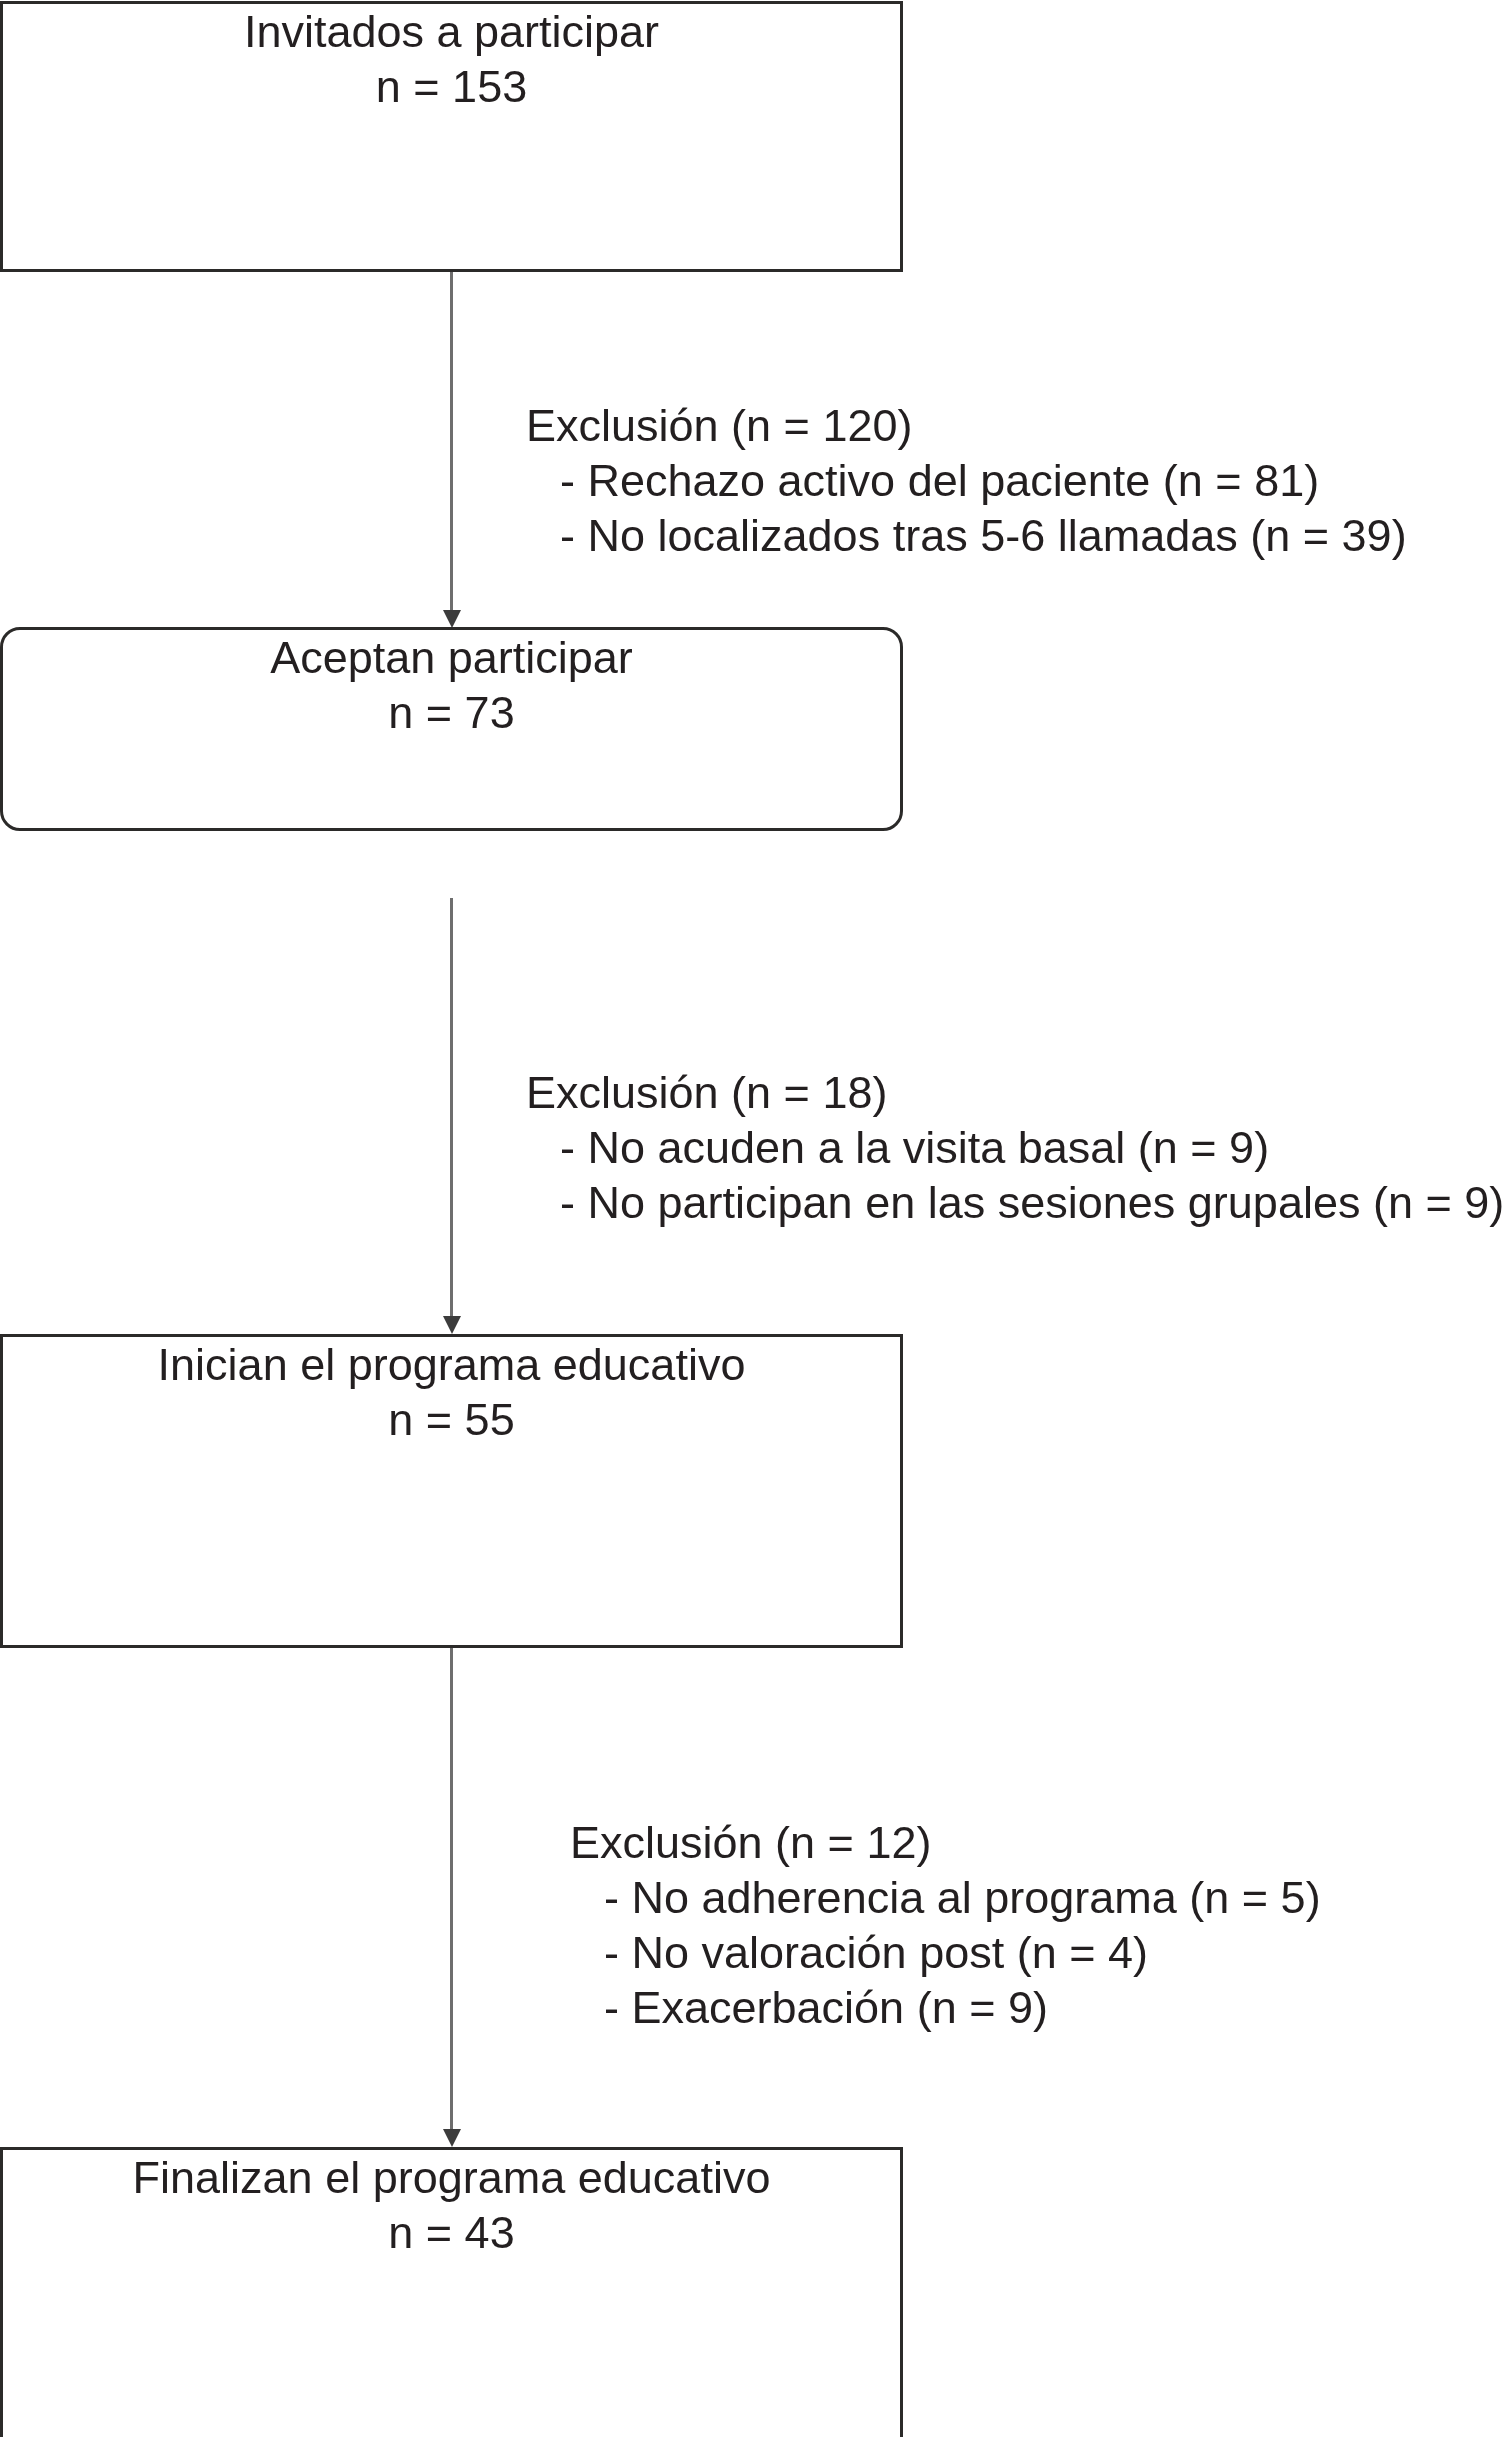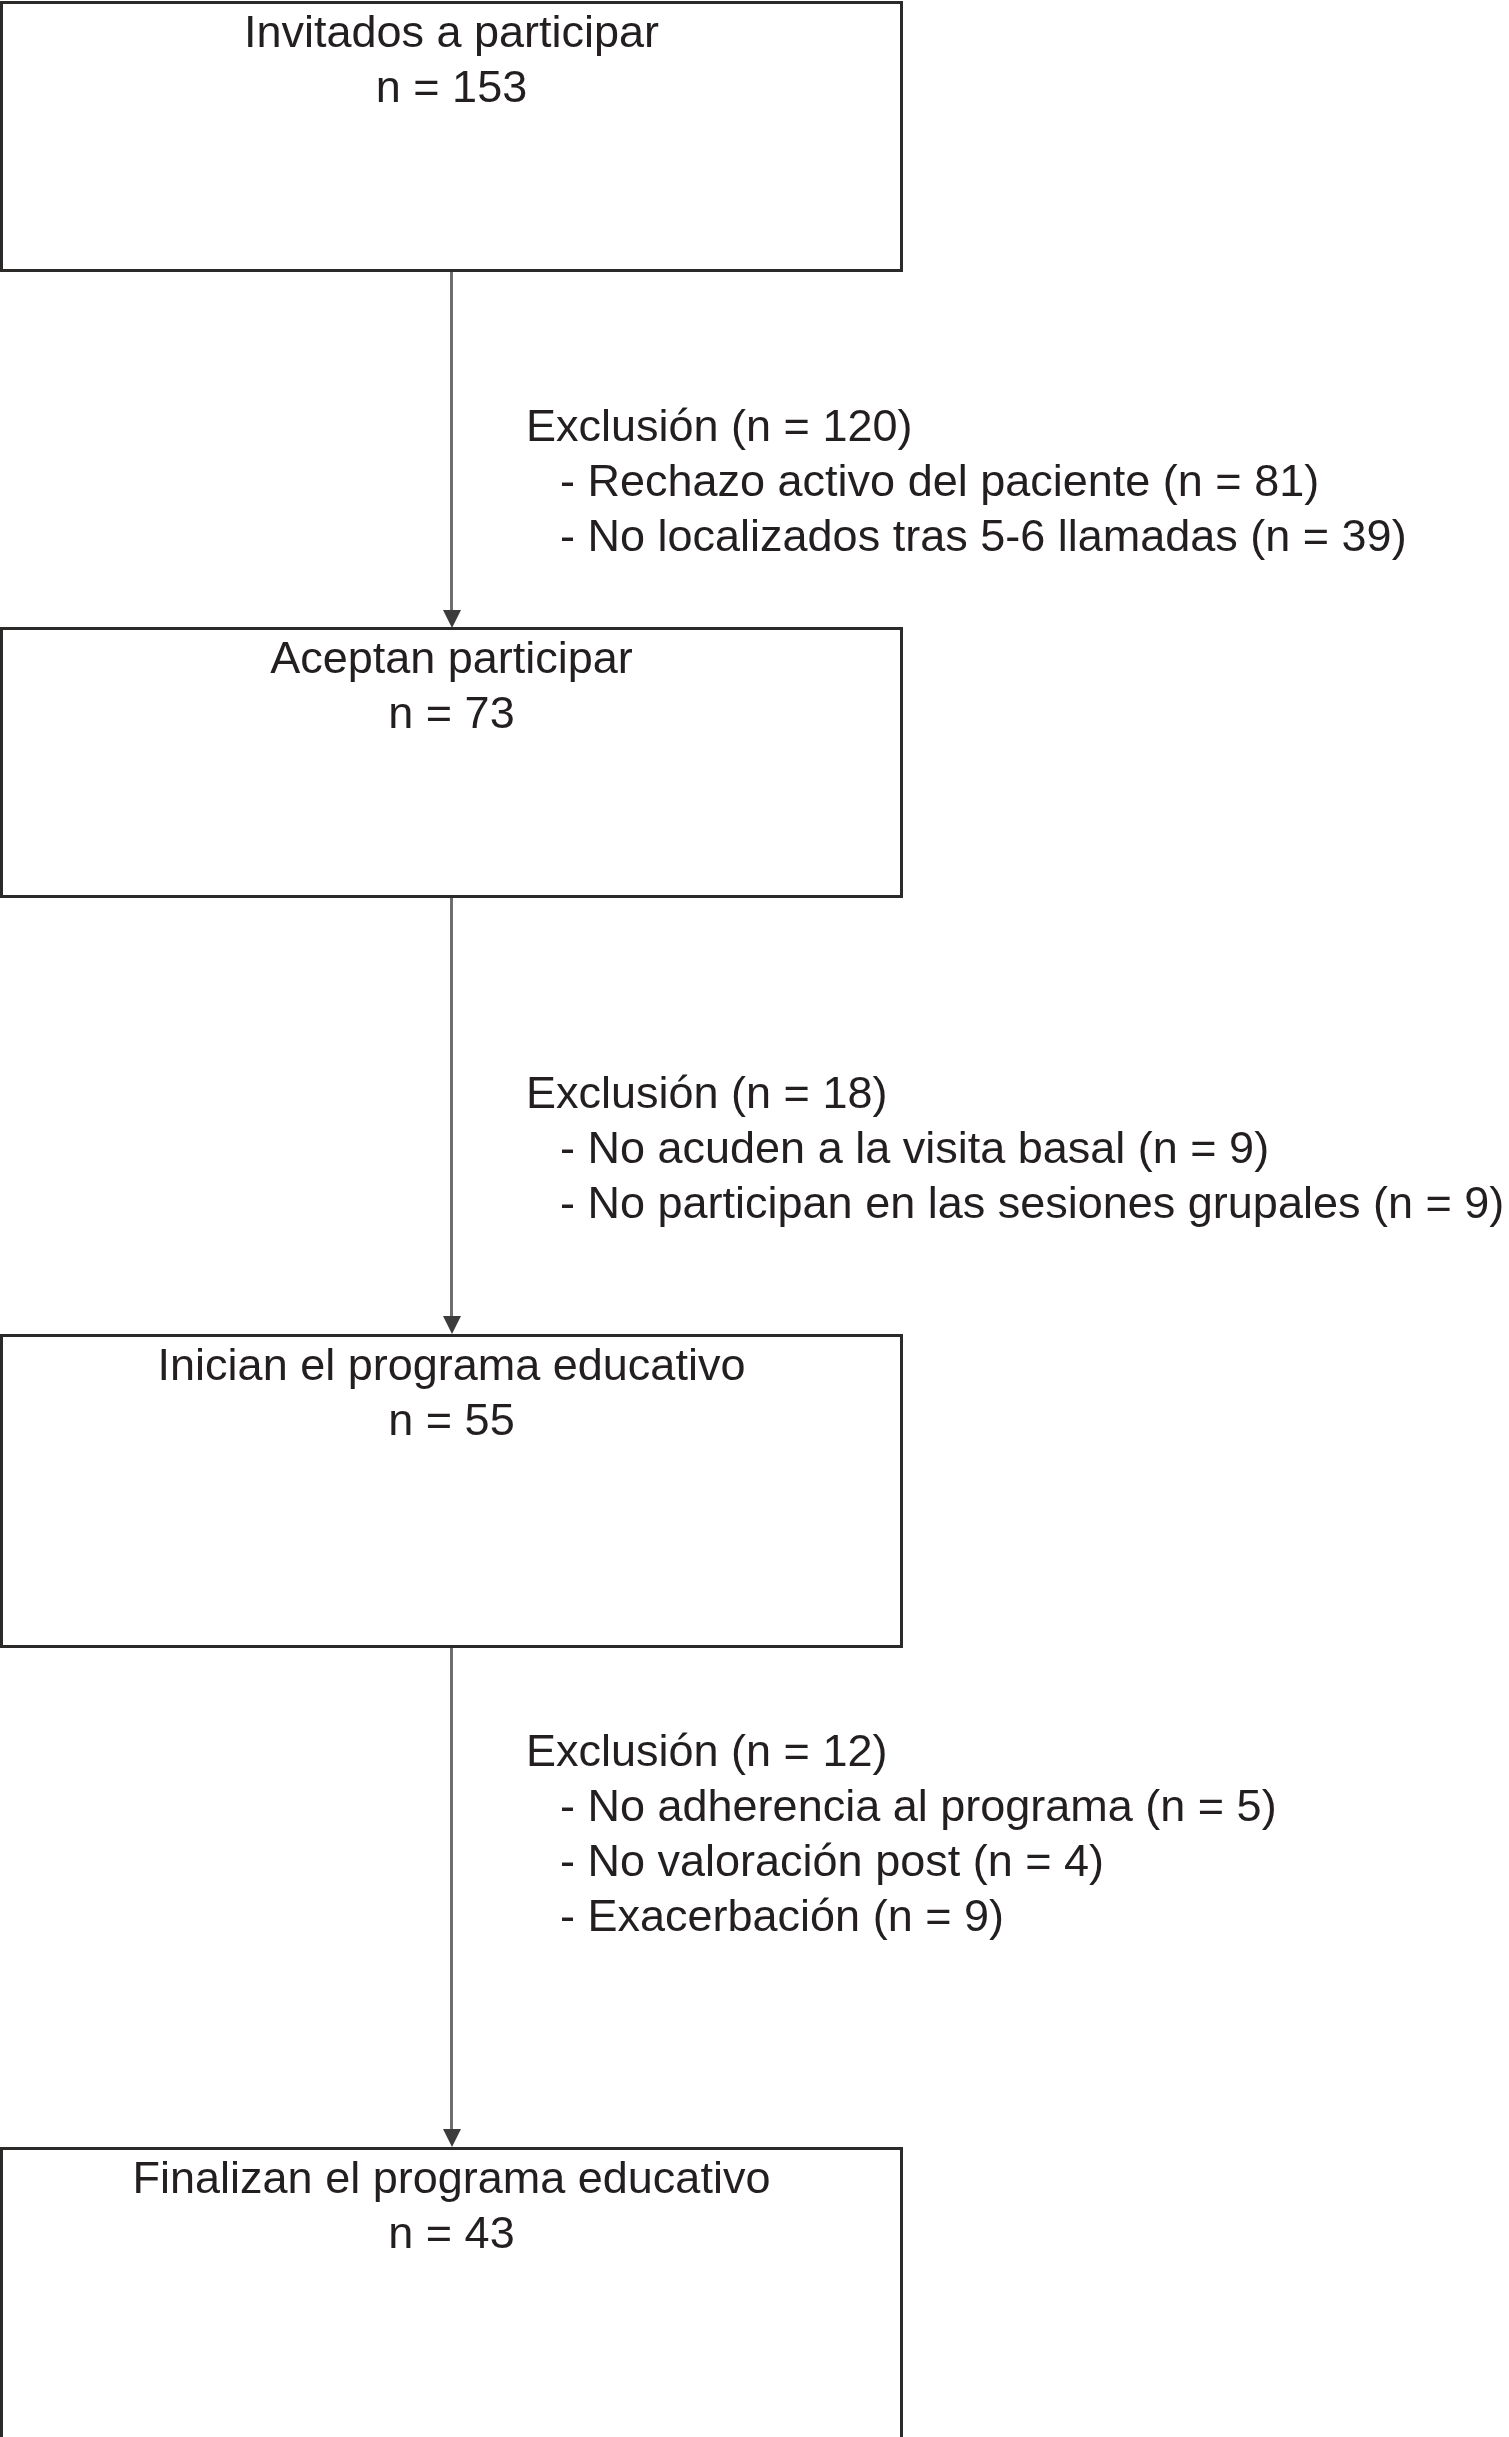--- a/index.html
+++ b/index.html
@@ -26,21 +26,21 @@
     background: #ffffff;
     display: flex;
     flex-direction: column;
     align-items: center;
     justify-content: flex-start;
     text-align: center;
     font-size: 45px;
     line-height: 55px;
   }
   .box-1 { top: 0.9px;    height: 271px; }
-  .box-2 { top: 627px;  height: 271px; }
+  .box-2 { top: 627px;  height: 204px; border-radius: 20px; }
   .box-3 { top: 1334px; height: 314px; }
   .box-4 { top: 2147px; height: 325px; }
 
   
   .vline {
     position: absolute;
     left: 450px;
     width: 2.8px;
     background: #6e6e6e;
   }
@@ -65,21 +65,21 @@
   
   .excl {
     position: absolute;
     left: 526px;
     font-size: 45px;
     line-height: 55px;
     white-space: nowrap;
   }
   .excl-1 { top: 398px; }
   .excl-2 { top: 1065px; }
-  .excl-3 { top: 1723px; }
+  .excl-3 { top: 1815px; margin-left: 44px; }
   .excl-item { padding-left: 34px; }
 </style>
 </head>
 <body>
 
 <div class="diagram">
 
   <div class="vline vline-1"></div>
   <div class="arrowhead ah-1"></div>
 

